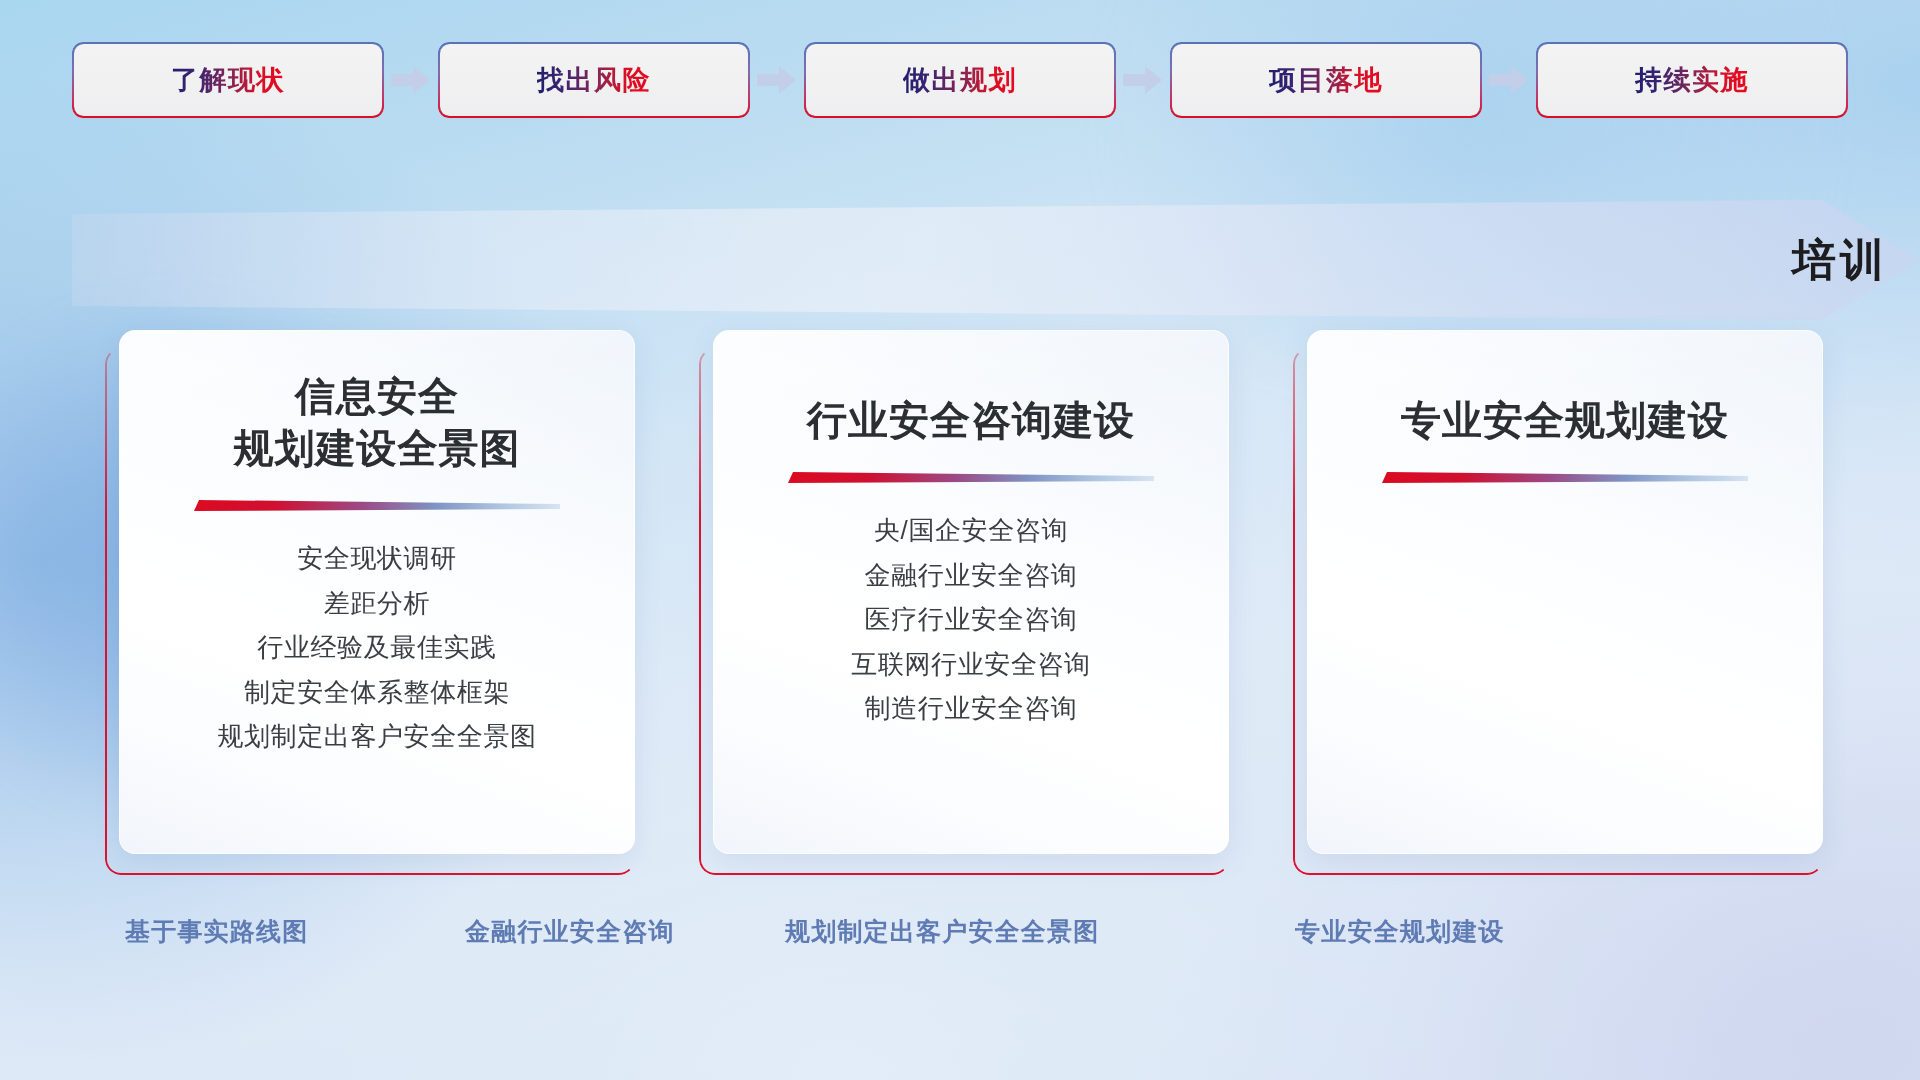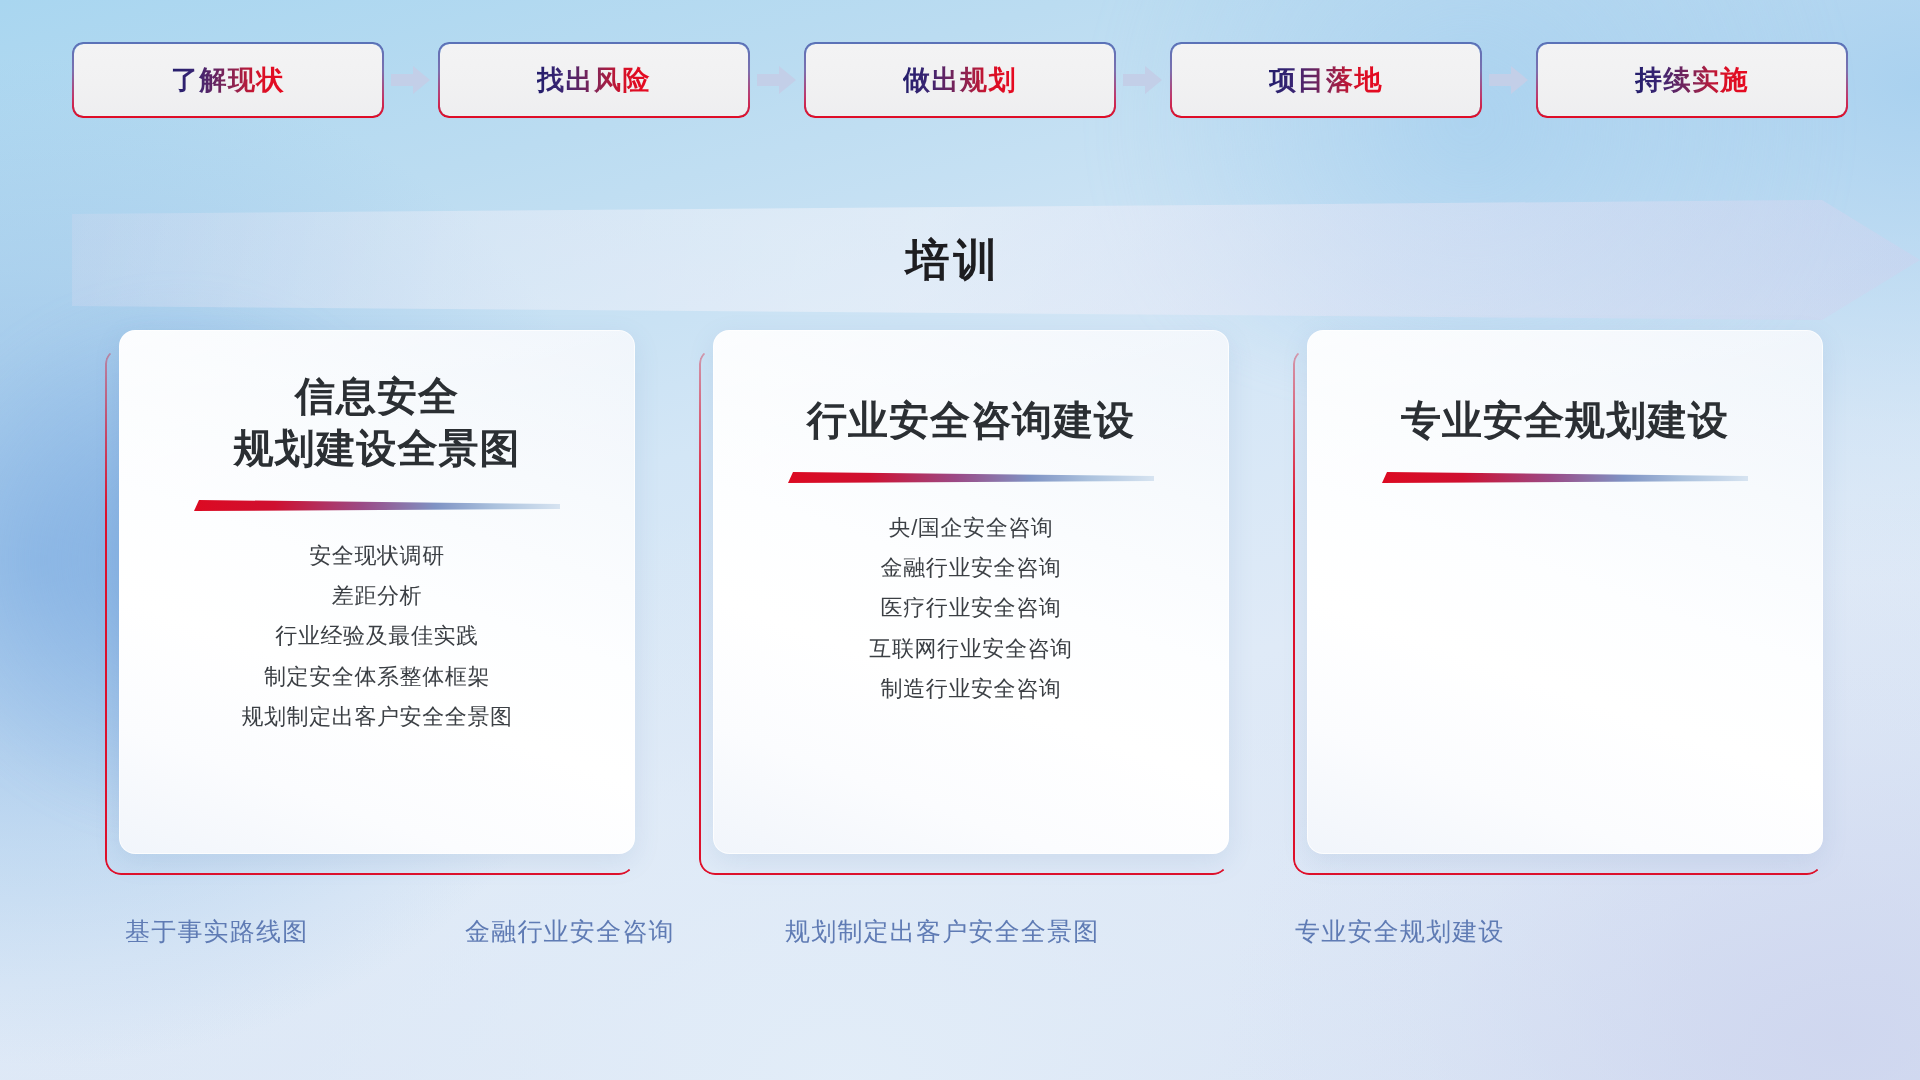--- a/index.html
+++ b/index.html
@@ -84,22 +84,22 @@
     clip-path:polygon(0 14px, 1750px 0px, 1848px 60px, 1750px 120px, 0 106px);
   }
   #banner-shape2 {
     position:absolute; left:72px; top:0;
     width:1848px; height:120px;
     background:linear-gradient(100deg, rgba(198,208,236,0.30) 0%, rgba(214,222,242,0.36) 40%, rgba(205,213,238,0.40) 75%, rgba(193,203,234,0.42) 100%);
     clip-path:polygon(0 14px, 1750px 0px, 1848px 60px, 1750px 120px, 0 106px);
   }
   #banner-text {
     position:absolute; left:0; top:0; width:1920px; height:120px;
-    display:flex; align-items:center; justify-content:center;
-    padding-right:13px;
+    display:flex; align-items:center; justify-content:flex-end;
+    padding-right:32px;
   }
   #banner-text span {
     font-size:44px; font-weight:bold; color:#1d1d20; letter-spacing:4px;
   }
 
   
   #cards {
     position:absolute; left:0; top:330px; width:1920px; height:560px;
     display:flex; justify-content:center; align-items:flex-start;
     gap:64px;
@@ -151,31 +151,31 @@
     background:linear-gradient(90deg,#dc0a22 0%, #cf1030 22%, #9b4a86 46%, #7f93c4 66%, #aac1dd 82%, #d7e4f1 100%);
     clip-path:polygon(5px 0, 366px 4px, 366px 9px, 0 11px);
   }
 
   .card-list {
     margin-top:24px;
     display:flex; flex-direction:column; align-items:center;
     gap:16px;
   }
   .card-list-item {
-    font-size:22px; color:#3b3f44; letter-spacing:0.6px; line-height:1.1;
+    font-size:26px; color:#3b3f44; letter-spacing:0.6px; line-height:1.1;
     white-space:nowrap;
   }
 
   
   #captions {
     position:absolute; left:0; top:915px; width:1920px; height:70px;
   }
   .caption {
     position:absolute; top:0;
-    font-size:25px; font-weight:normal; color:#5f7bb4; letter-spacing:1.2px;
+    font-size:25px; font-weight:bold; color:#5f7bb4; letter-spacing:1.2px;
     white-space:nowrap;
   }
 </style>
 </head>
 <body>
 
 <div id="stage">
 
   <div id="bg-soft-left"></div>
   <div id="bg-soft-top"></div>

